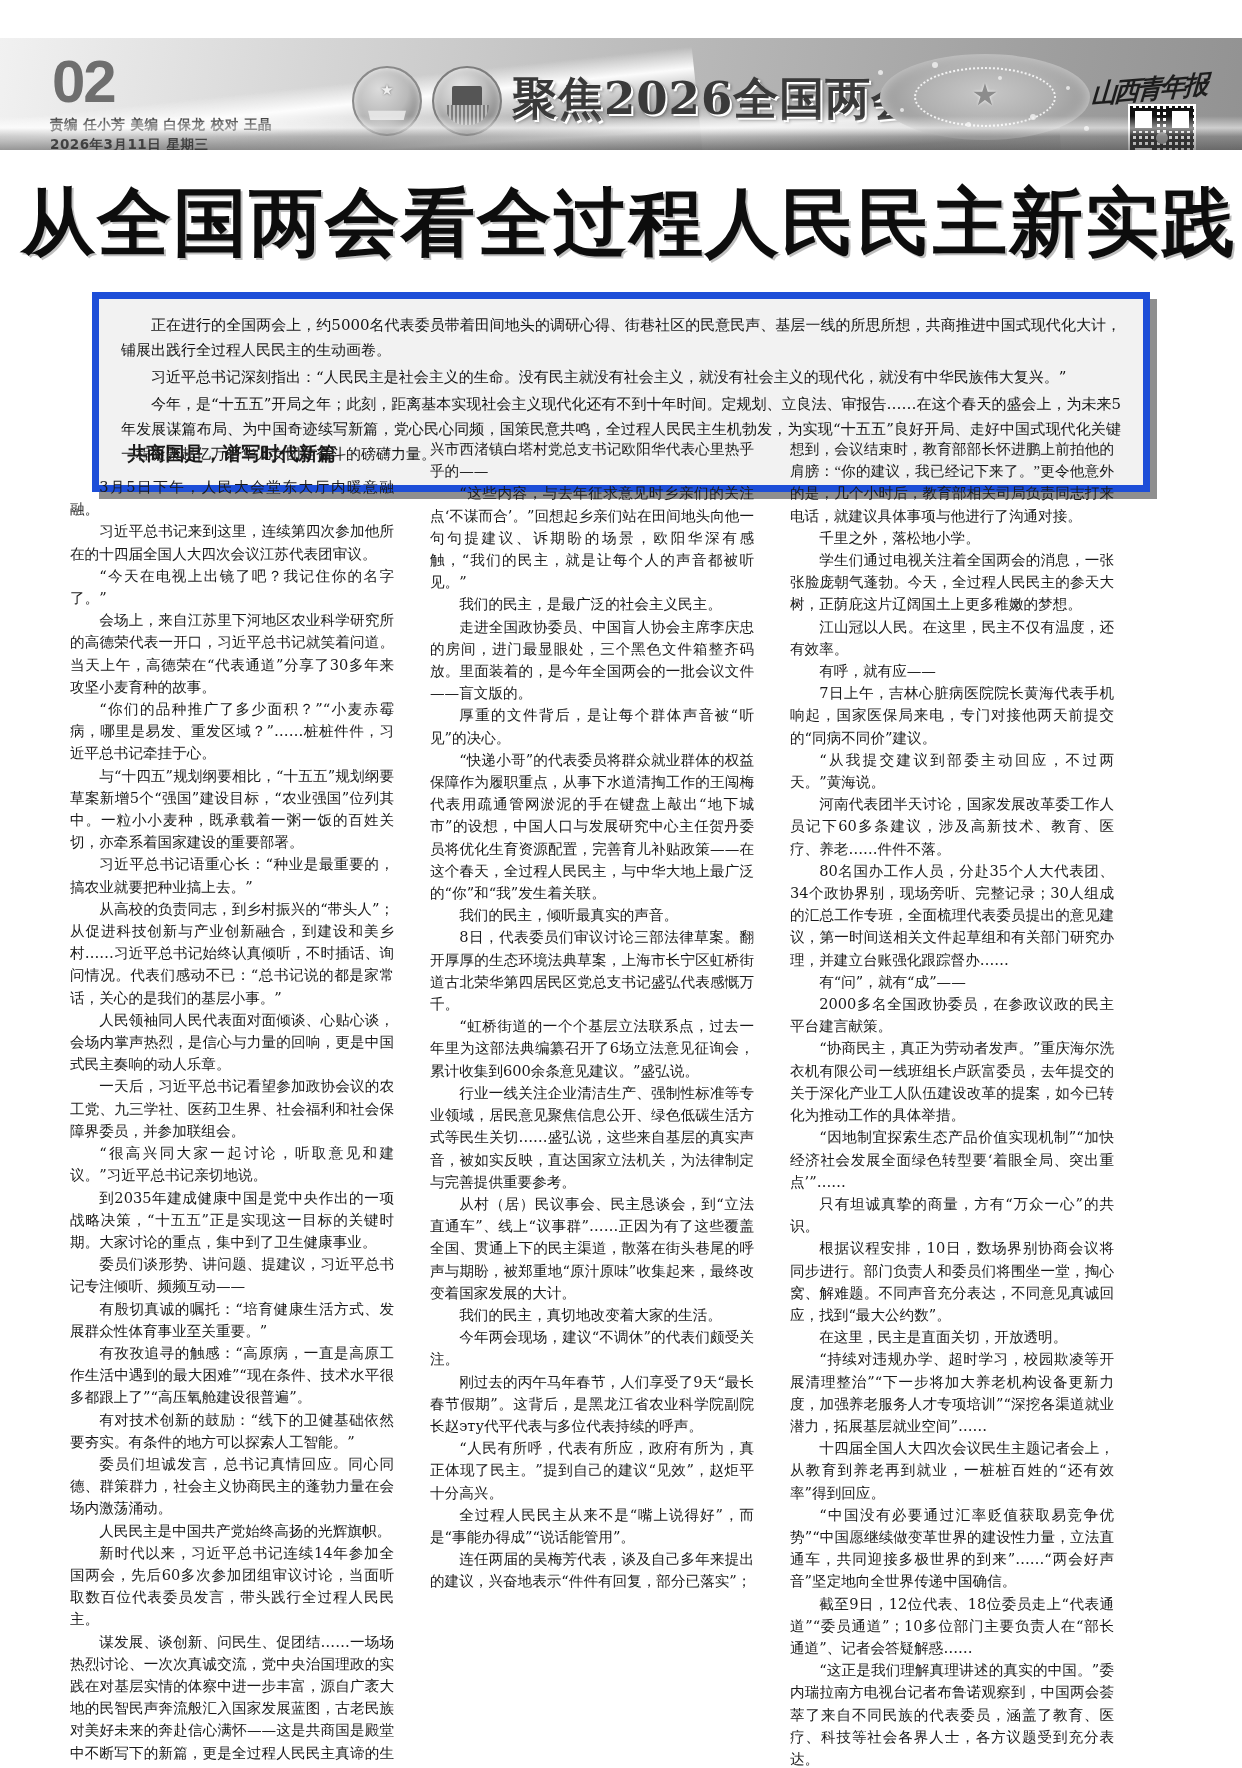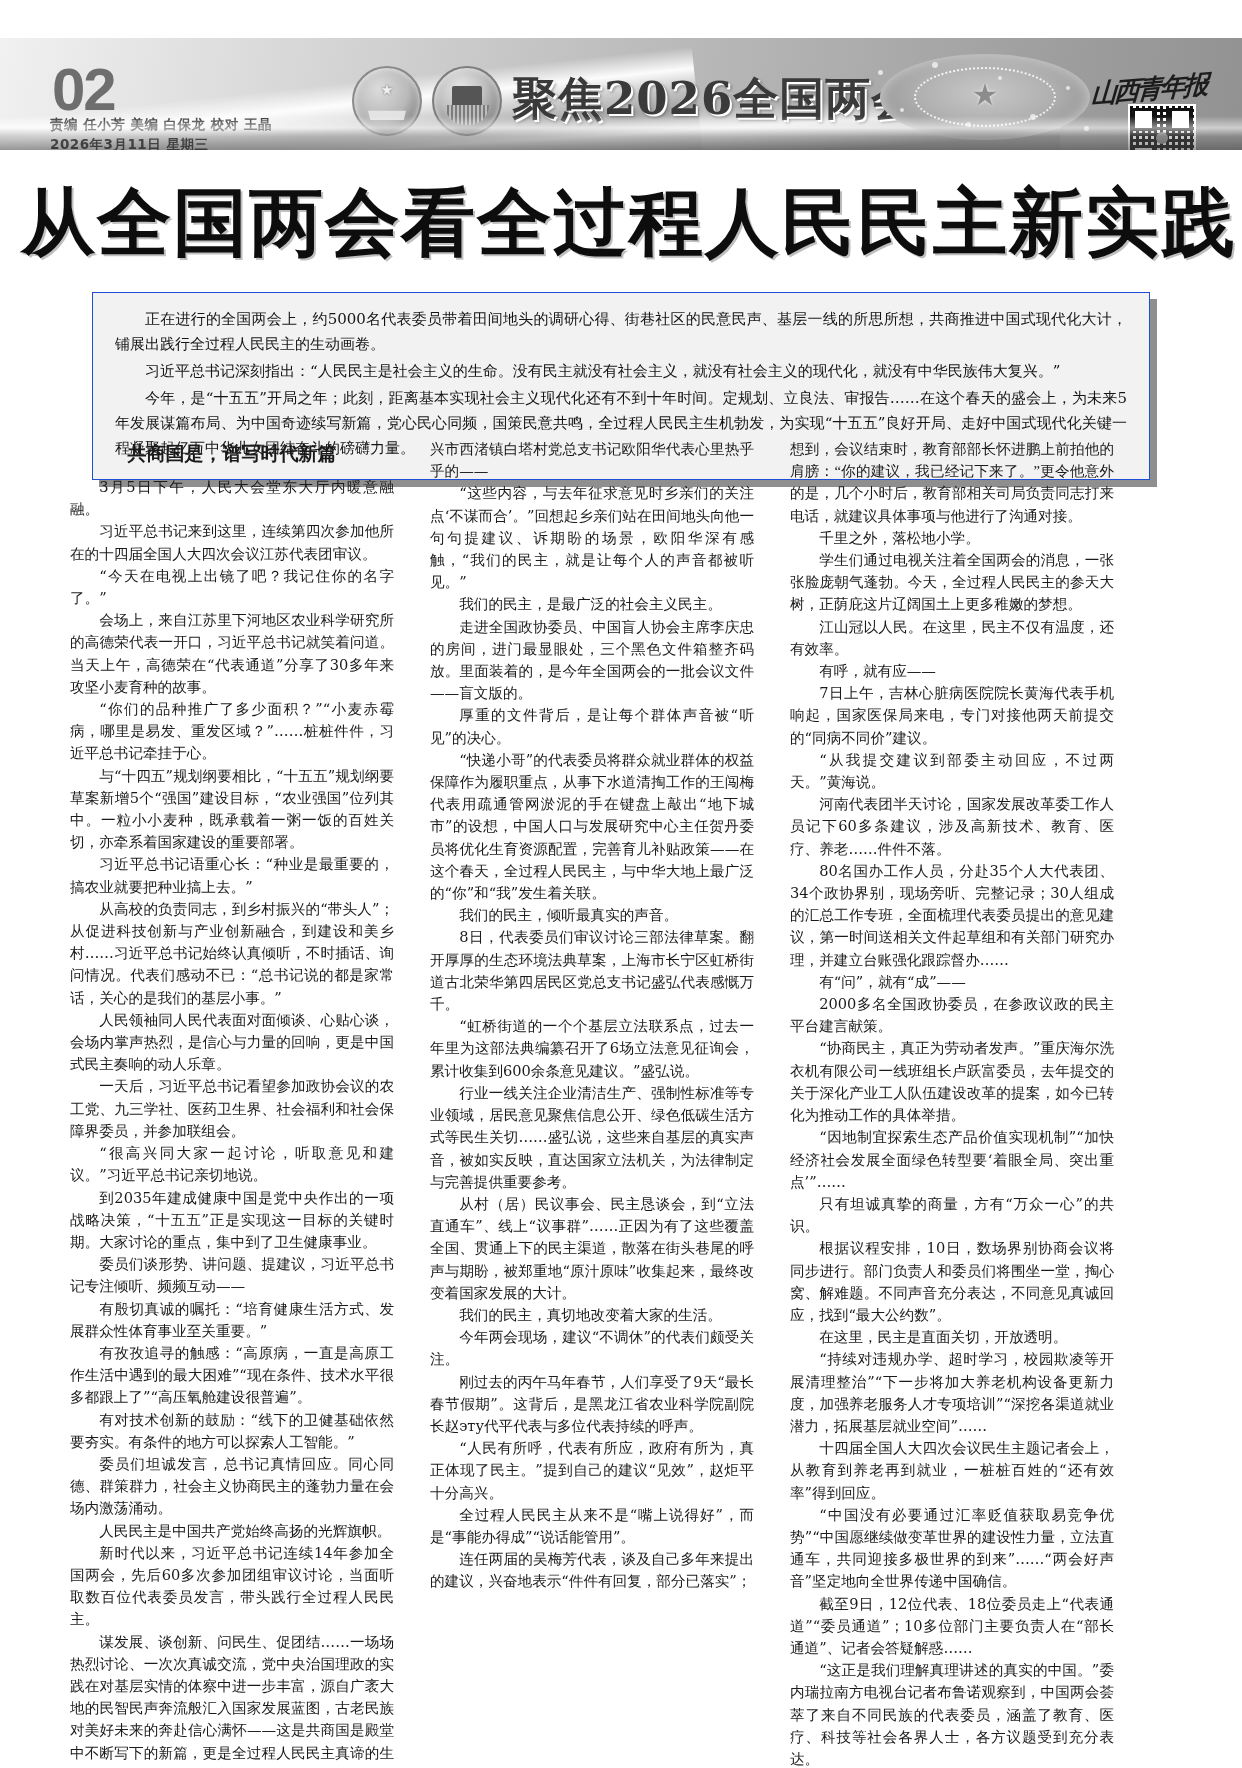--- a/index.html
+++ b/index.html
@@ -35,21 +35,21 @@
     transform: rotate(-6deg);
     filter: blur(0.4px);
   }
   .banner-swoosh2{
     position:absolute; left:160px; top:76px; width:900px; height:70px;
     background:linear-gradient(180deg, rgba(255,255,255,0) 0%, rgba(255,255,255,0.75) 30%, rgba(110,110,110,0.25) 70%, rgba(255,255,255,0) 100%);
     transform: rotate(-3.5deg);
   }
 
   .page-no{
-    position:absolute; left:52px; top:22px;
+    position:absolute; left:52px; top:14px;
     font-family:"Liberation Sans", sans-serif;
     font-weight:bold; font-size:60px; line-height:1;
     color:#6e6e6e;
     letter-spacing:-2px;
   }
   .staff-line{
     position:absolute; left:50px; top:78px;
     font-family:"DejaVu Sans","Liberation Sans",sans-serif;
     font-size:13.5px; font-weight:bold; color:#2d2d2d;
     letter-spacing:0.5px; white-space:nowrap;
@@ -164,21 +164,21 @@
   }
 
   
   .lead-wrap{
     margin:28px 92px 0 92px;
     position:relative;
   }
   .lead-box{
     position:relative;
     background:#f2f2f2;
-    border:1px solid #1d4ed8;
+    border:7px solid #1d4ed8;
     padding:14px 22px 16px 22px;
     box-shadow: 7px 7px 0 0 #8f8f8f;
   }
   .lead-box p{
     margin:0 0 2px 0;
     text-indent:2em;
     font-family:"DejaVu Serif","Liberation Serif",serif;
     font-size:15px;
     line-height:25px;
     text-align:justify;

